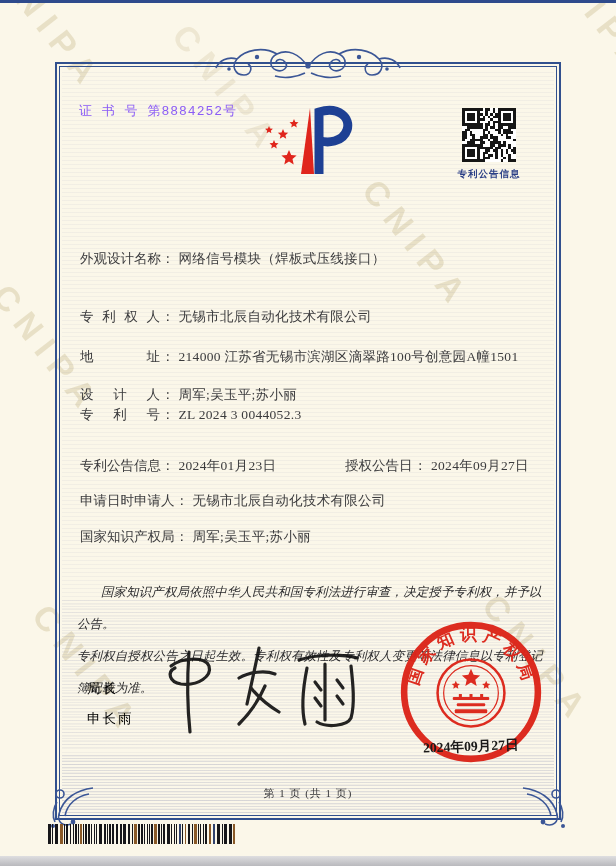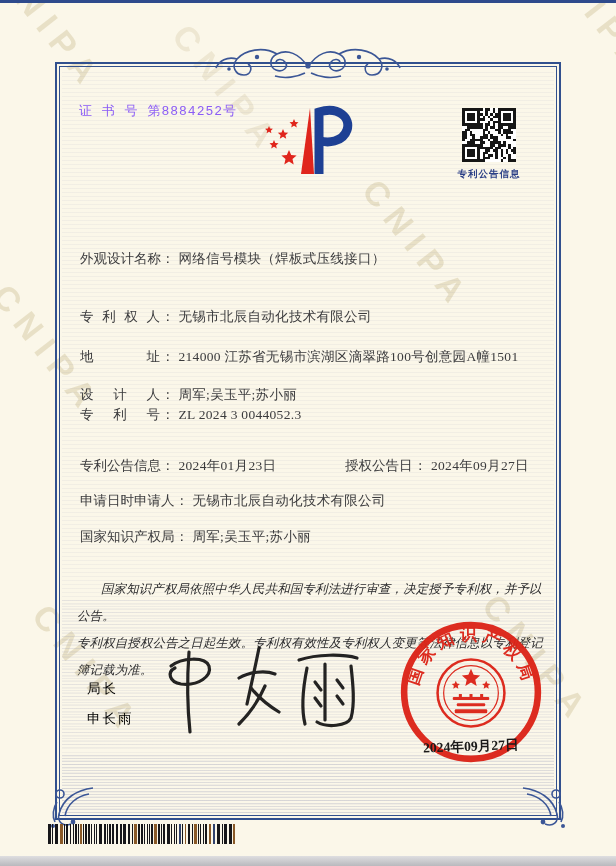--- a/index.html
+++ b/index.html
@@ -48,21 +48,21 @@
   .fields { position:absolute; left:23px; top:0; width:462px; font-size:13.5px; color:#3b3b3d; }
   .row { position:absolute; left:0; width:462px; white-space:nowrap; }
   .lbl { display:inline-block; width:80px; text-align:justify; text-align-last:justify; vertical-align:top; }
   .lbl.wide { width:94px; text-align:left; text-align-last:left; }
   .colon { display:inline-block; margin:0 4px 0 1px; }
   .val { letter-spacing:.3px; }
   .rgroup { position:absolute; left:265px; top:0; white-space:nowrap; }
   .rgroup .lbl { width:auto; text-align:left; text-align-last:left; }
 
   .statement { position:absolute; left:20px; top:512px; width:468px; font-size:12.4px;
-               font-style:italic; color:#2a2a2c; line-height:27px; letter-spacing:.2px; }
+               font-style:italic; color:#2a2a2c; line-height:32px; letter-spacing:.2px; }
   .statement .l1 { text-indent:24px; }
 
   .director { position:absolute; left:30px; top:610px;
               font-family:"Liberation Sans","DejaVu Sans",sans-serif;
               font-size:13.5px; color:#000000; letter-spacing:2px; line-height:30px; }
   .signature { position:absolute; left:90px; top:570px; }
 
   .seal { position:absolute; left:338px; top:552px; width:152px; height:152px; opacity:.96; }
 
   .footer { position:absolute; left:0; top:722px; width:100%; text-align:center;
@@ -382,20 +382,21 @@
           <rect x="61" y="86" width="28" height="3" rx="1"></rect>
           <rect x="59" y="92" width="32" height="4" rx="1"></rect>
           <rect x="63" y="77" width="3" height="4"></rect>
           <rect x="73.5" y="77" width="3" height="4"></rect>
           <rect x="84" y="77" width="3" height="4"></rect>
         </g>
       </g>
       <text x="75" y="133" text-anchor="middle" font-size="13.5" font-weight="bold" fill="#111" transform="rotate(-2 75 133)" font-family="'Liberation Serif','DejaVu Serif',serif">2024年09月27日</text>
     </svg>
 
+    <div class="footer">第 1 页 (共 1 页)</div>
   </div>
 
   <svg class="barcode" width="188" height="20" viewBox="0 0 188 20" shape-rendering="crispEdges">
     <g id="barcode-bars">
         <rect x="0" y="0" width="3" height="20" fill="#17171a"></rect>
         <rect x="4" y="0" width="1" height="20" fill="#17171a"></rect>
         <rect x="7" y="0" width="3" height="20" fill="#17171a"></rect>
         <rect x="12" y="0" width="3" height="20" fill="#8a5a28"></rect>
         <rect x="16" y="0" width="1" height="20" fill="#17171a"></rect>
         <rect x="18" y="0" width="2" height="20" fill="#17171a"></rect>

